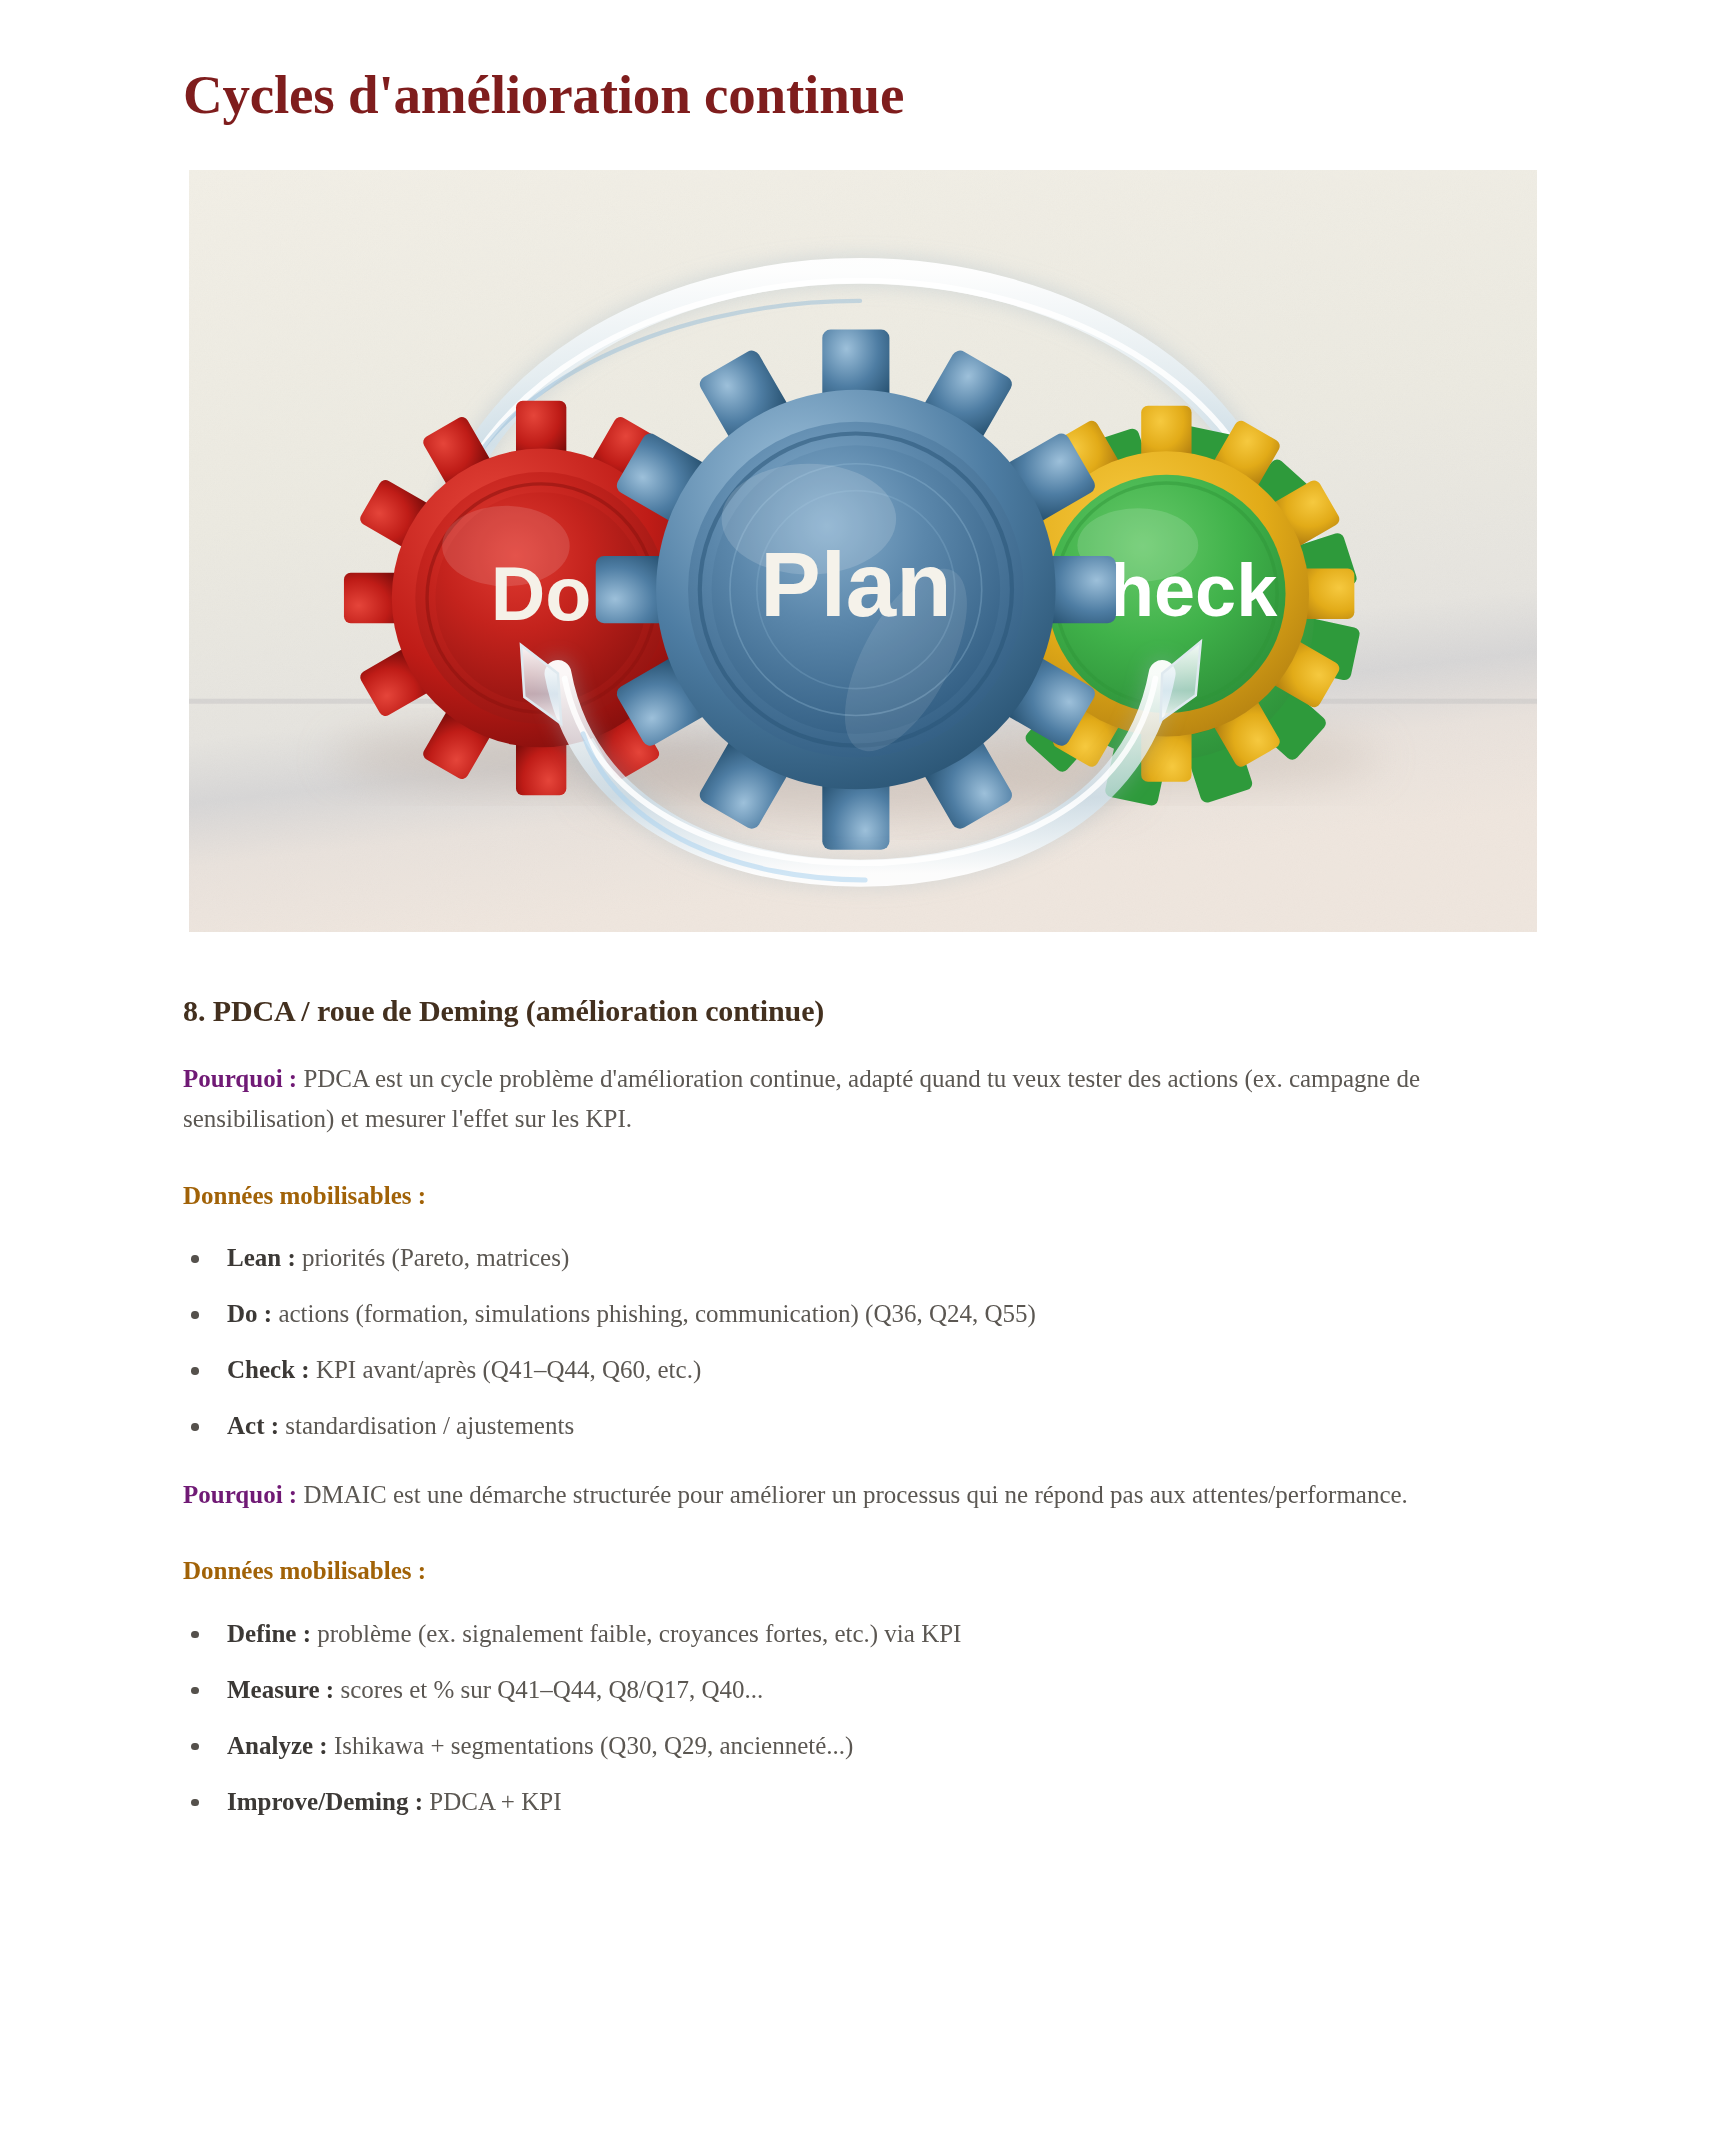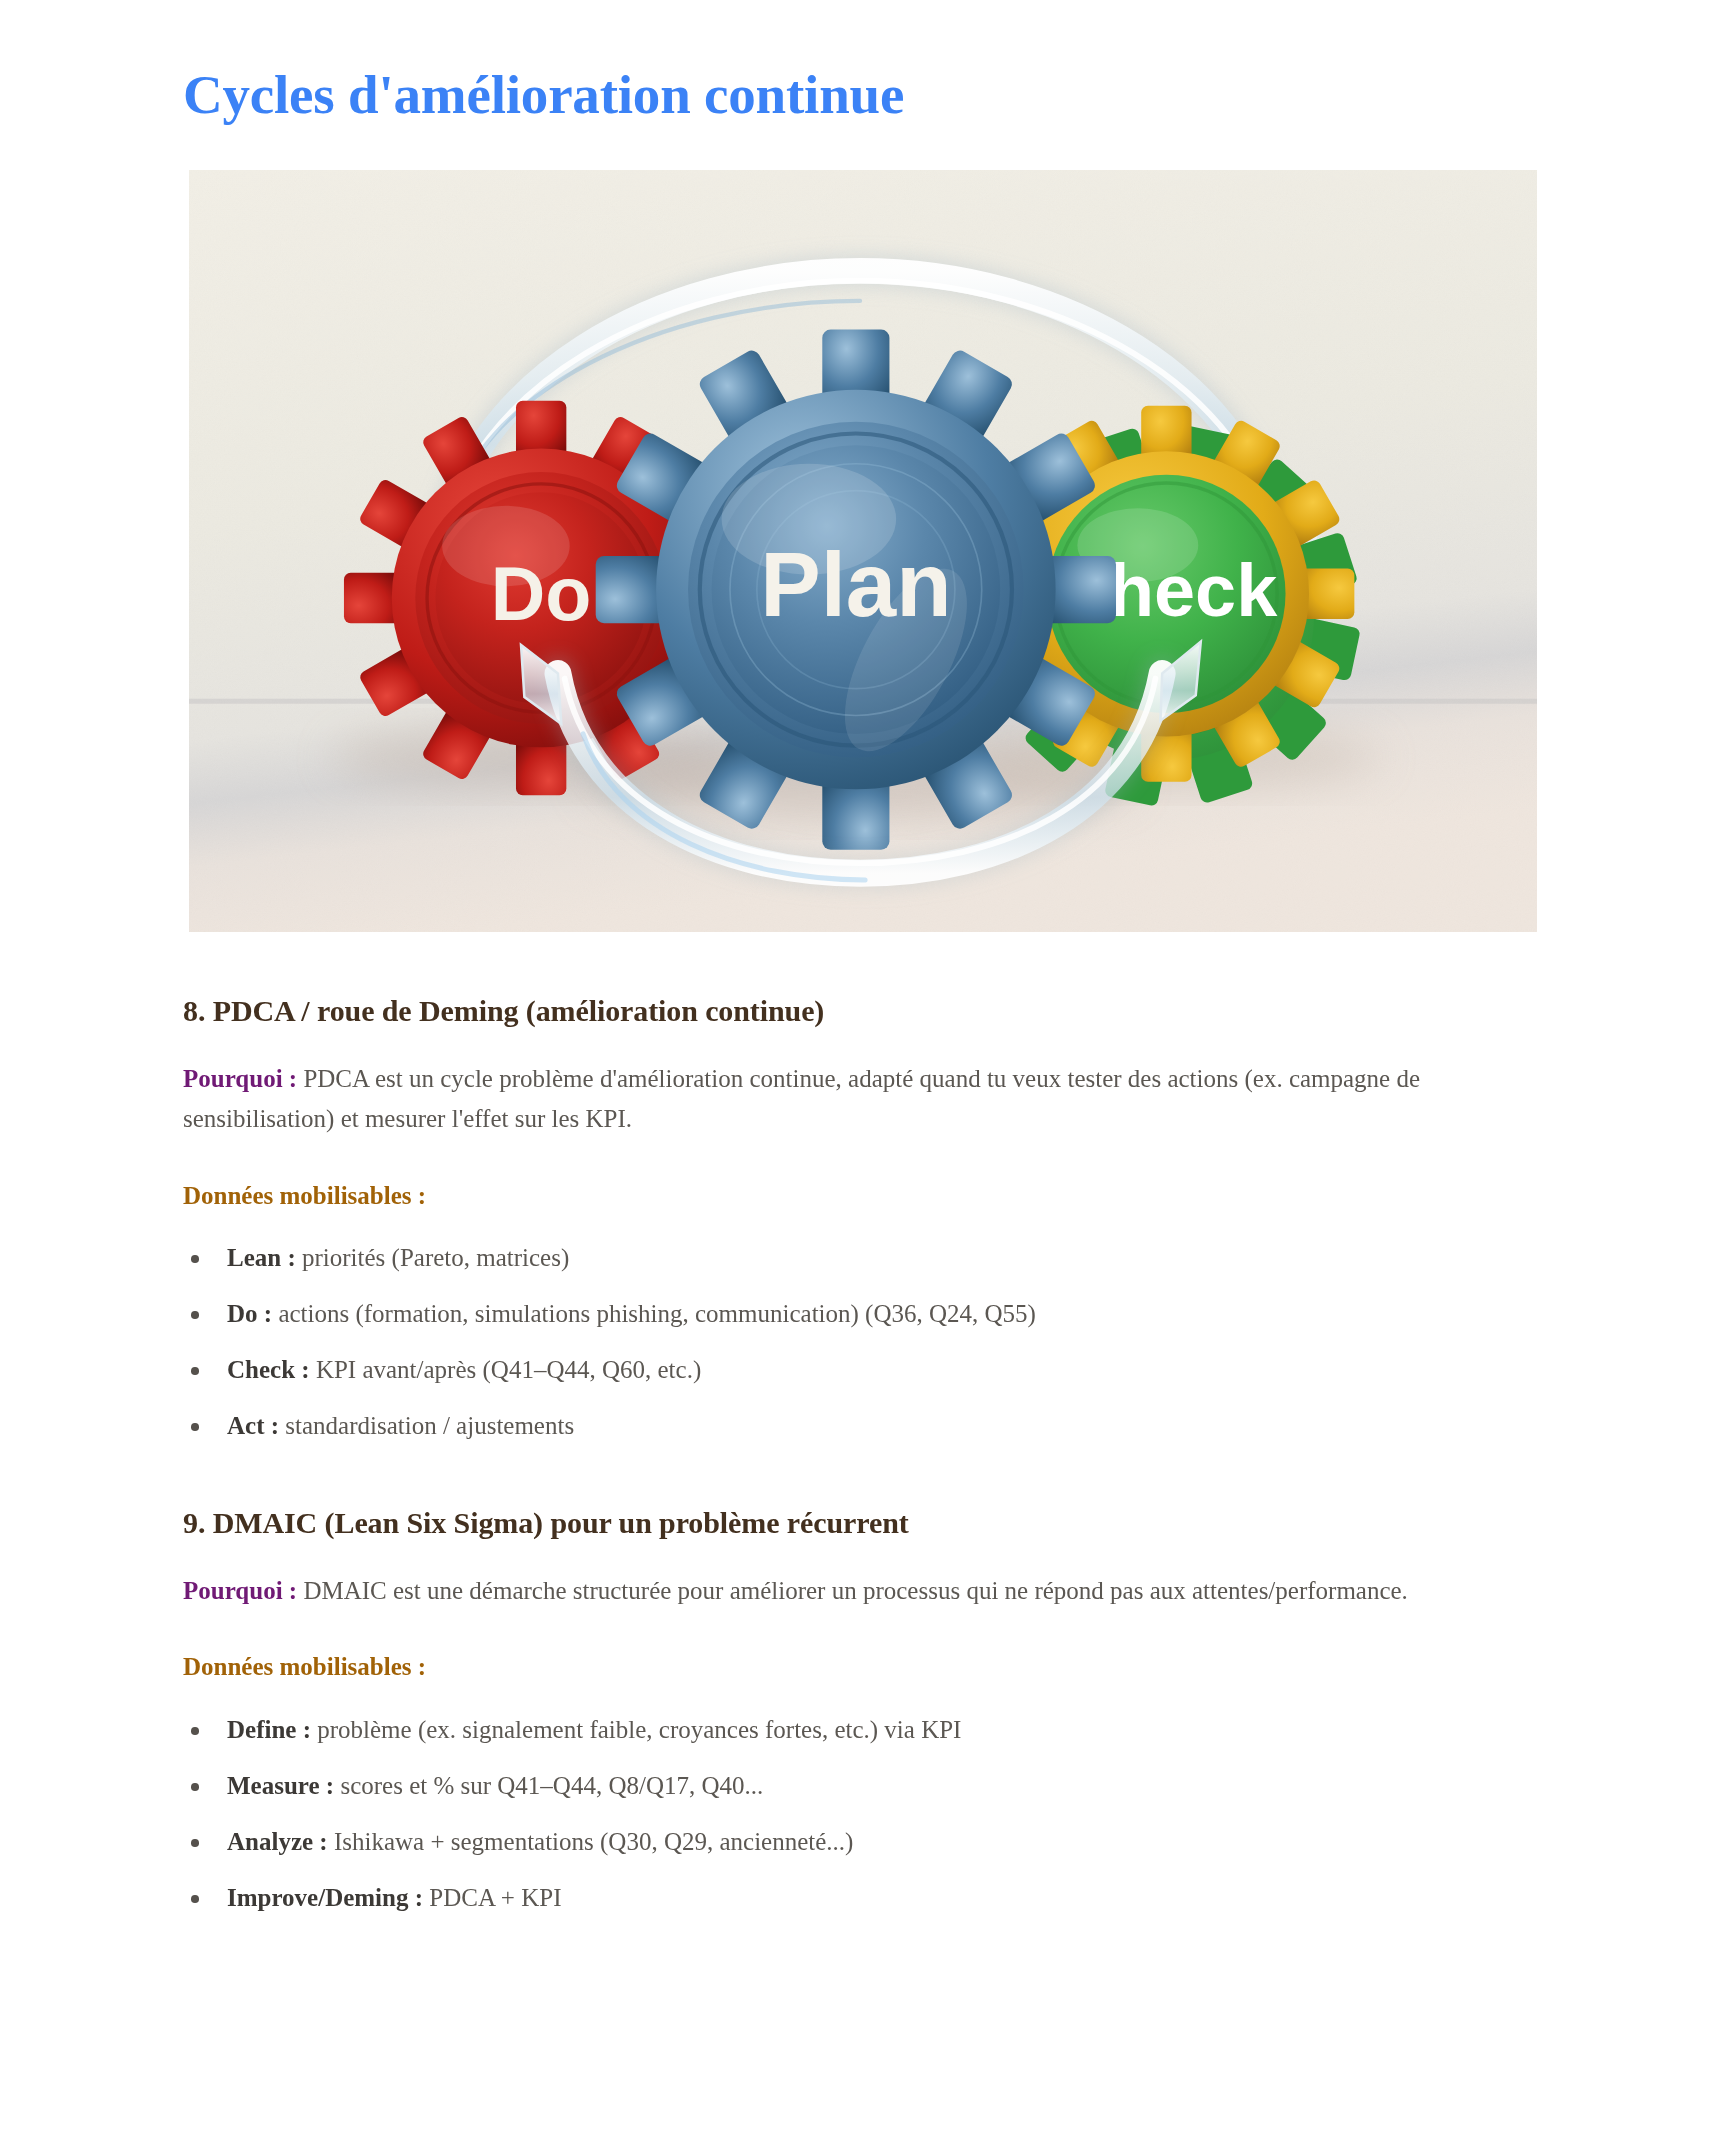--- a/index.html
+++ b/index.html
@@ -24,21 +24,21 @@
   }
 
   
   .page-title {
     margin: 0;
     padding-top: 64px;
     font-size: 55px;
     line-height: 1.12;
     font-weight: 700;
     letter-spacing: -0.2px;
-    color: #3b82f6;
+    color: #7f1d1d;
     font-family: "Liberation Serif", "DejaVu Serif", serif;
   }
 
   
   .figure {
     margin: 44px 0 0 6px;
     width: 1348px;
     height: 762px;
     overflow: hidden;
     position: relative;
@@ -399,21 +399,20 @@
 
   <p class="label">Données mobilisables :</p>
 
   <ul class="bullets">
     <li><b>Lean :</b><span> priorités (Pareto, matrices)</span></li>
     <li><b>Do :</b><span> actions (formation, simulations phishing, communication) (Q36, Q24, Q55)</span></li>
     <li><b>Check :</b><span> KPI avant/après (Q41–Q44, Q60, etc.)</span></li>
     <li><b>Act :</b><span> standardisation / ajustements</span></li>
   </ul>
 
-  <h2 class="section-heading tight">9. DMAIC (Lean Six Sigma) pour un problème récurrent</h2>
 
   <p class="body"><b class="lead">Pourquoi :</b><span> DMAIC est une démarche structurée pour améliorer un processus qui ne répond pas aux attentes/performance.</span></p>
 
   <p class="label">Données mobilisables :</p>
 
   <ul class="bullets">
     <li><b>Define :</b><span> problème (ex. signalement faible, croyances fortes, etc.) via KPI</span></li>
     <li><b>Measure :</b><span> scores et % sur Q41–Q44, Q8/Q17, Q40...</span></li>
     <li><b>Analyze :</b><span> Ishikawa + segmentations (Q30, Q29, ancienneté...)</span></li>
     <li><b>Improve/Deming :</b><span> PDCA + KPI</span></li>

